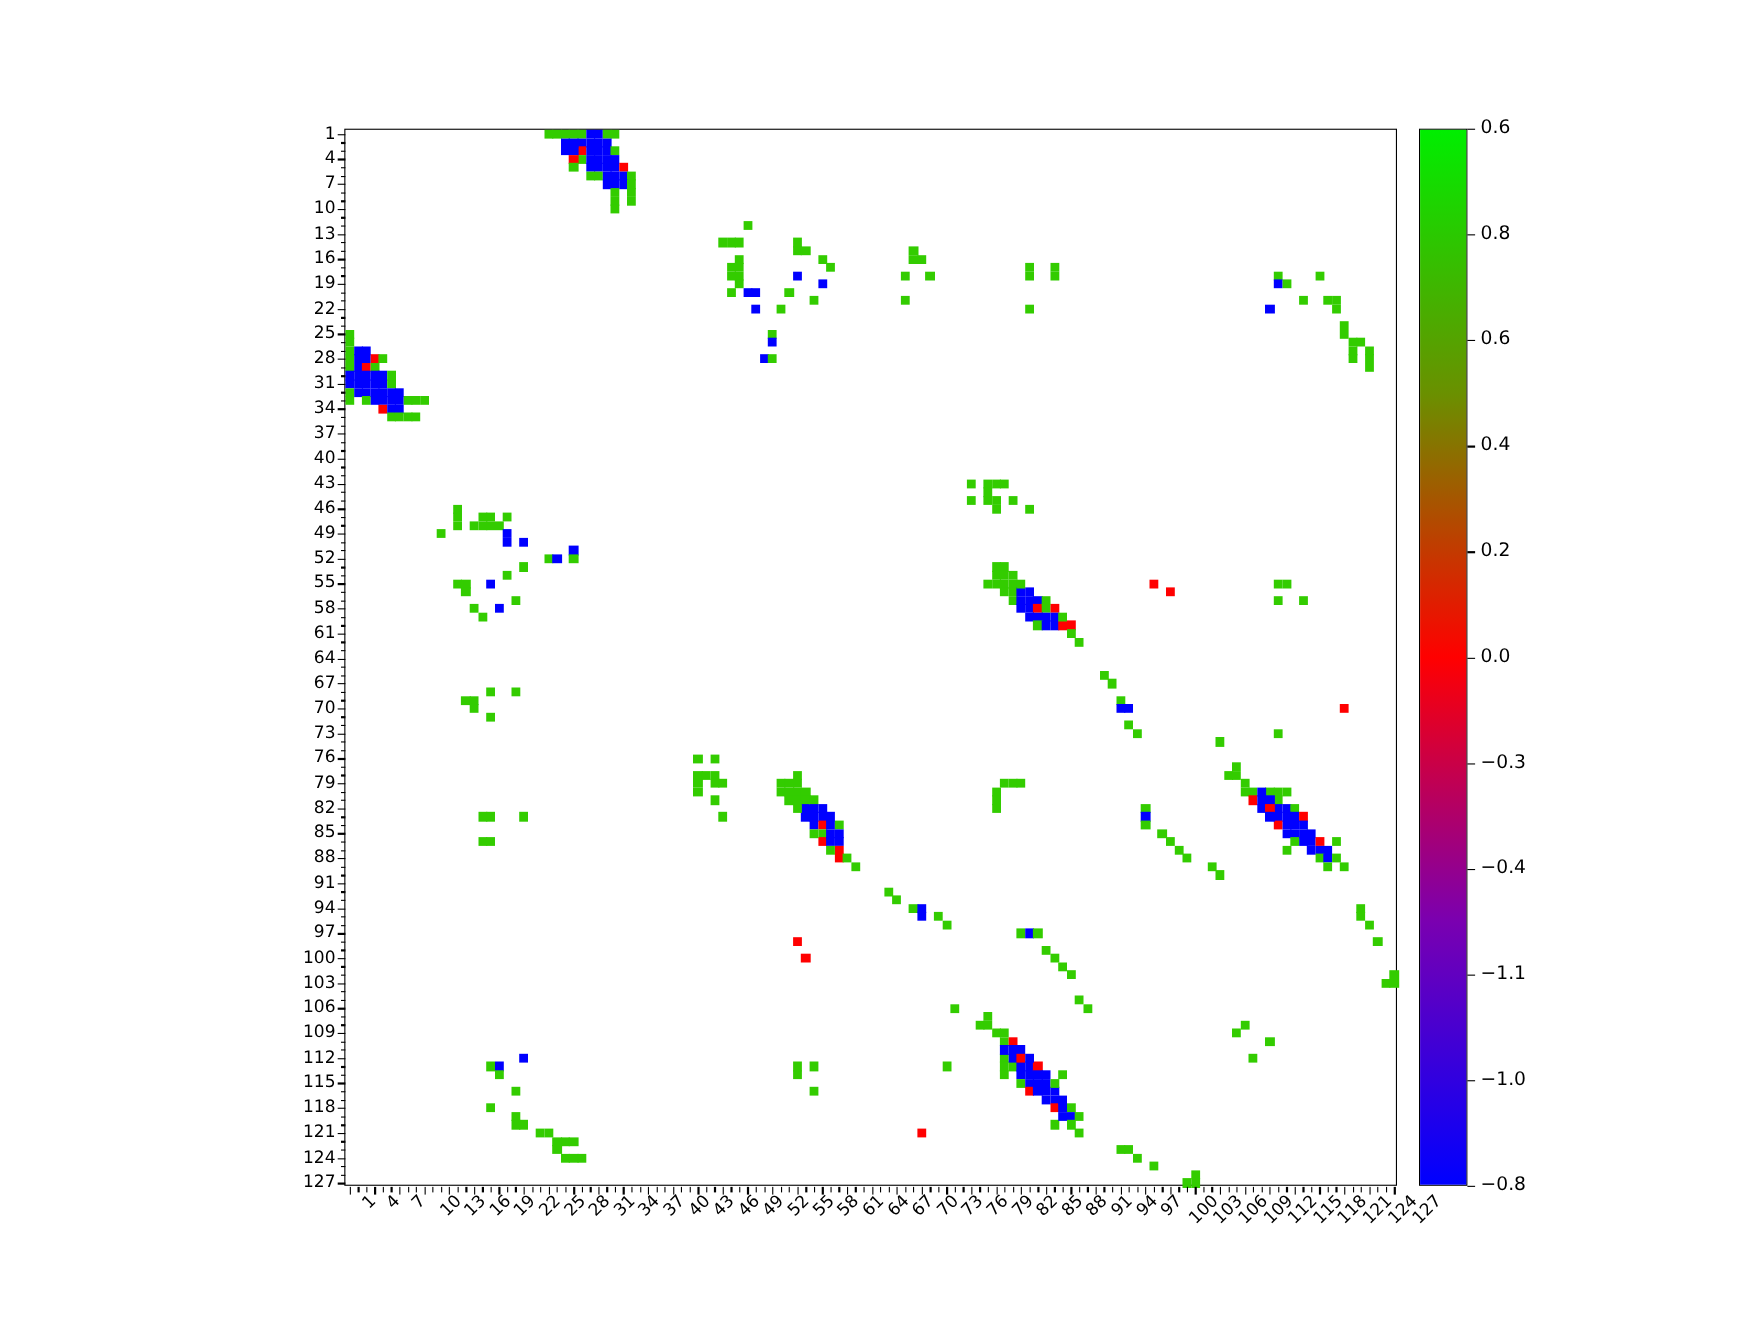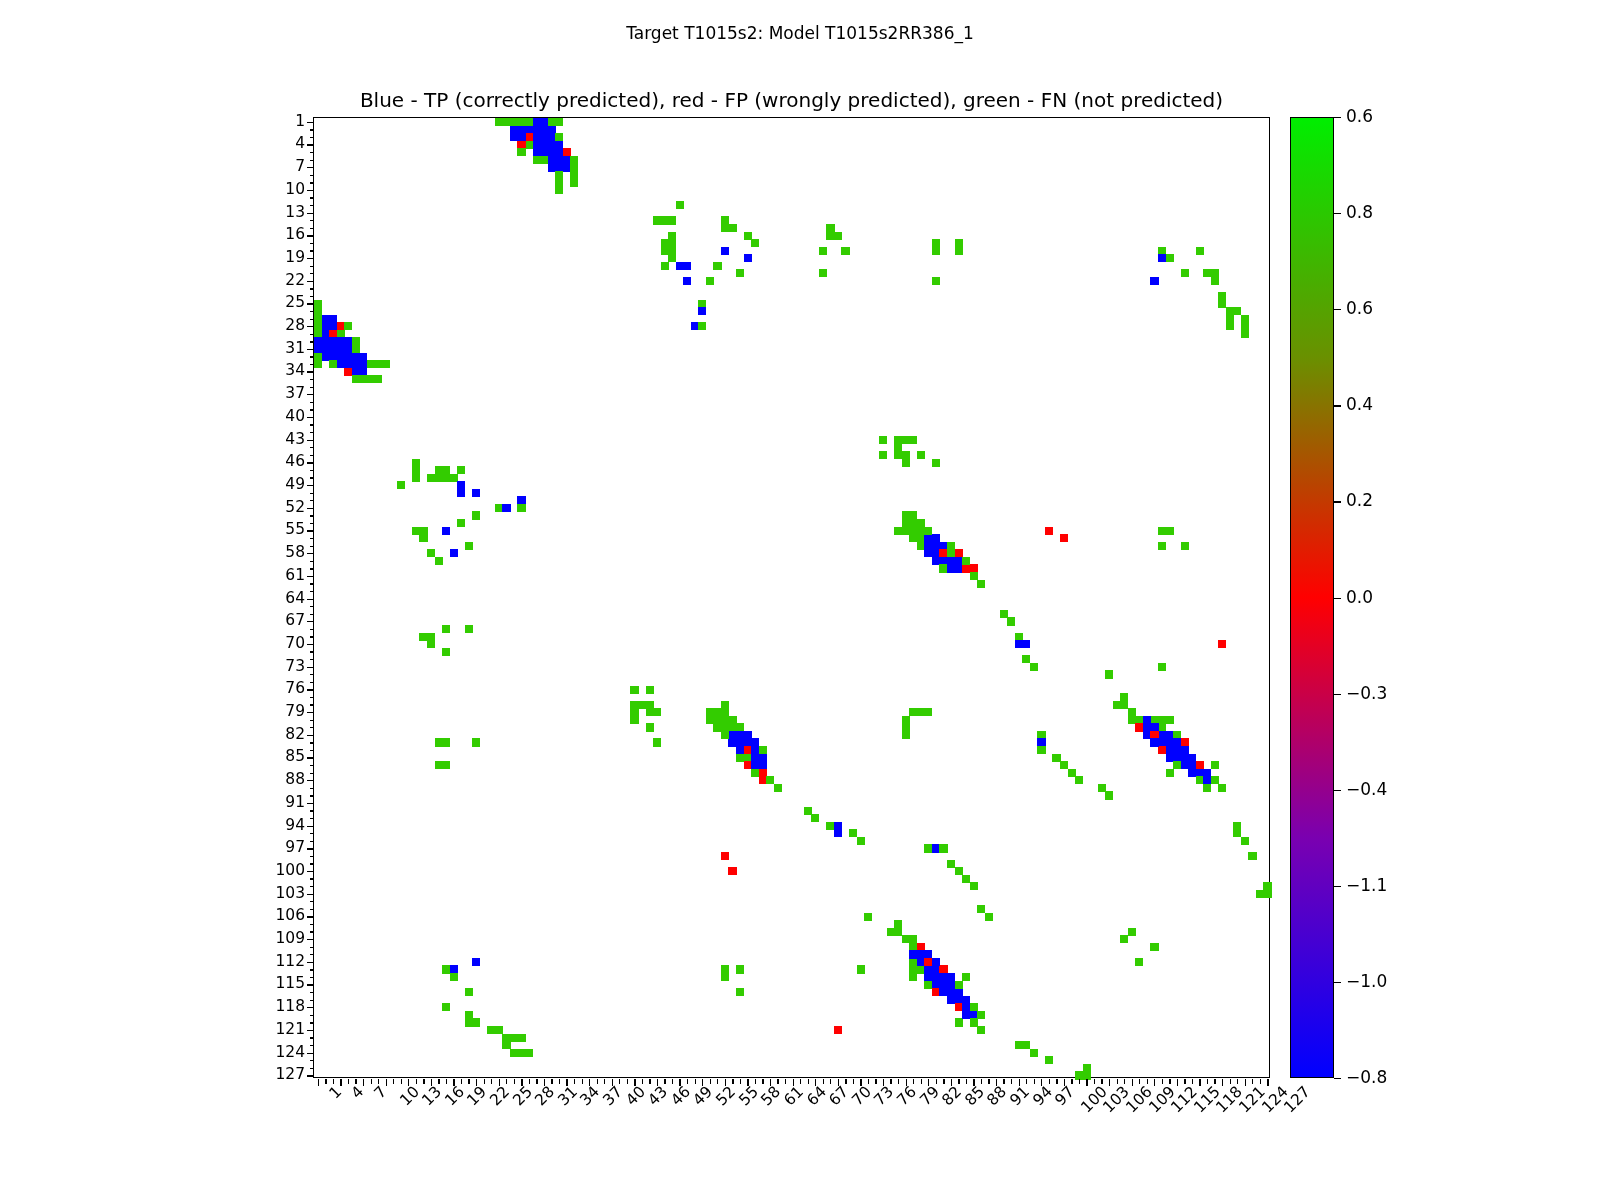--- a/index.html
+++ b/index.html
@@ -37,24 +37,22 @@
   #cbticks{position:absolute;left:1334px;top:117px;width:120px;height:961px;}
   .cbtk{position:absolute;left:0;width:7px;height:1.3px;background:#000;}
   .cblab{position:absolute;left:12px;font-size:17px;line-height:17px;color:#000;white-space:nowrap;}
 </style>
 </head>
 <body>
 
 <div id="root">
 
   <div id="suptitle" class="ttl">
-    <div>Target T1015s2: Model T1015s2RR386_1</div>
   </div>
 
-  <div id="axtitle" class="ttl">Blue - TP (correctly predicted), red - FP (wrongly predicted), green - FN (not predicted)</div>
 
   <div id="ylabels">
       <div class="ylab" style="top: -3.21654px;">1</div>
       <div class="ylab" style="top: 19.4843px;">4</div>
       <div class="ylab" style="top: 42.185px;">7</div>
       <div class="ylab" style="top: 64.8858px;">10</div>
       <div class="ylab" style="top: 87.5866px;">13</div>
       <div class="ylab" style="top: 110.287px;">16</div>
       <div class="ylab" style="top: 132.988px;">19</div>
       <div class="ylab" style="top: 155.689px;">22</div>

